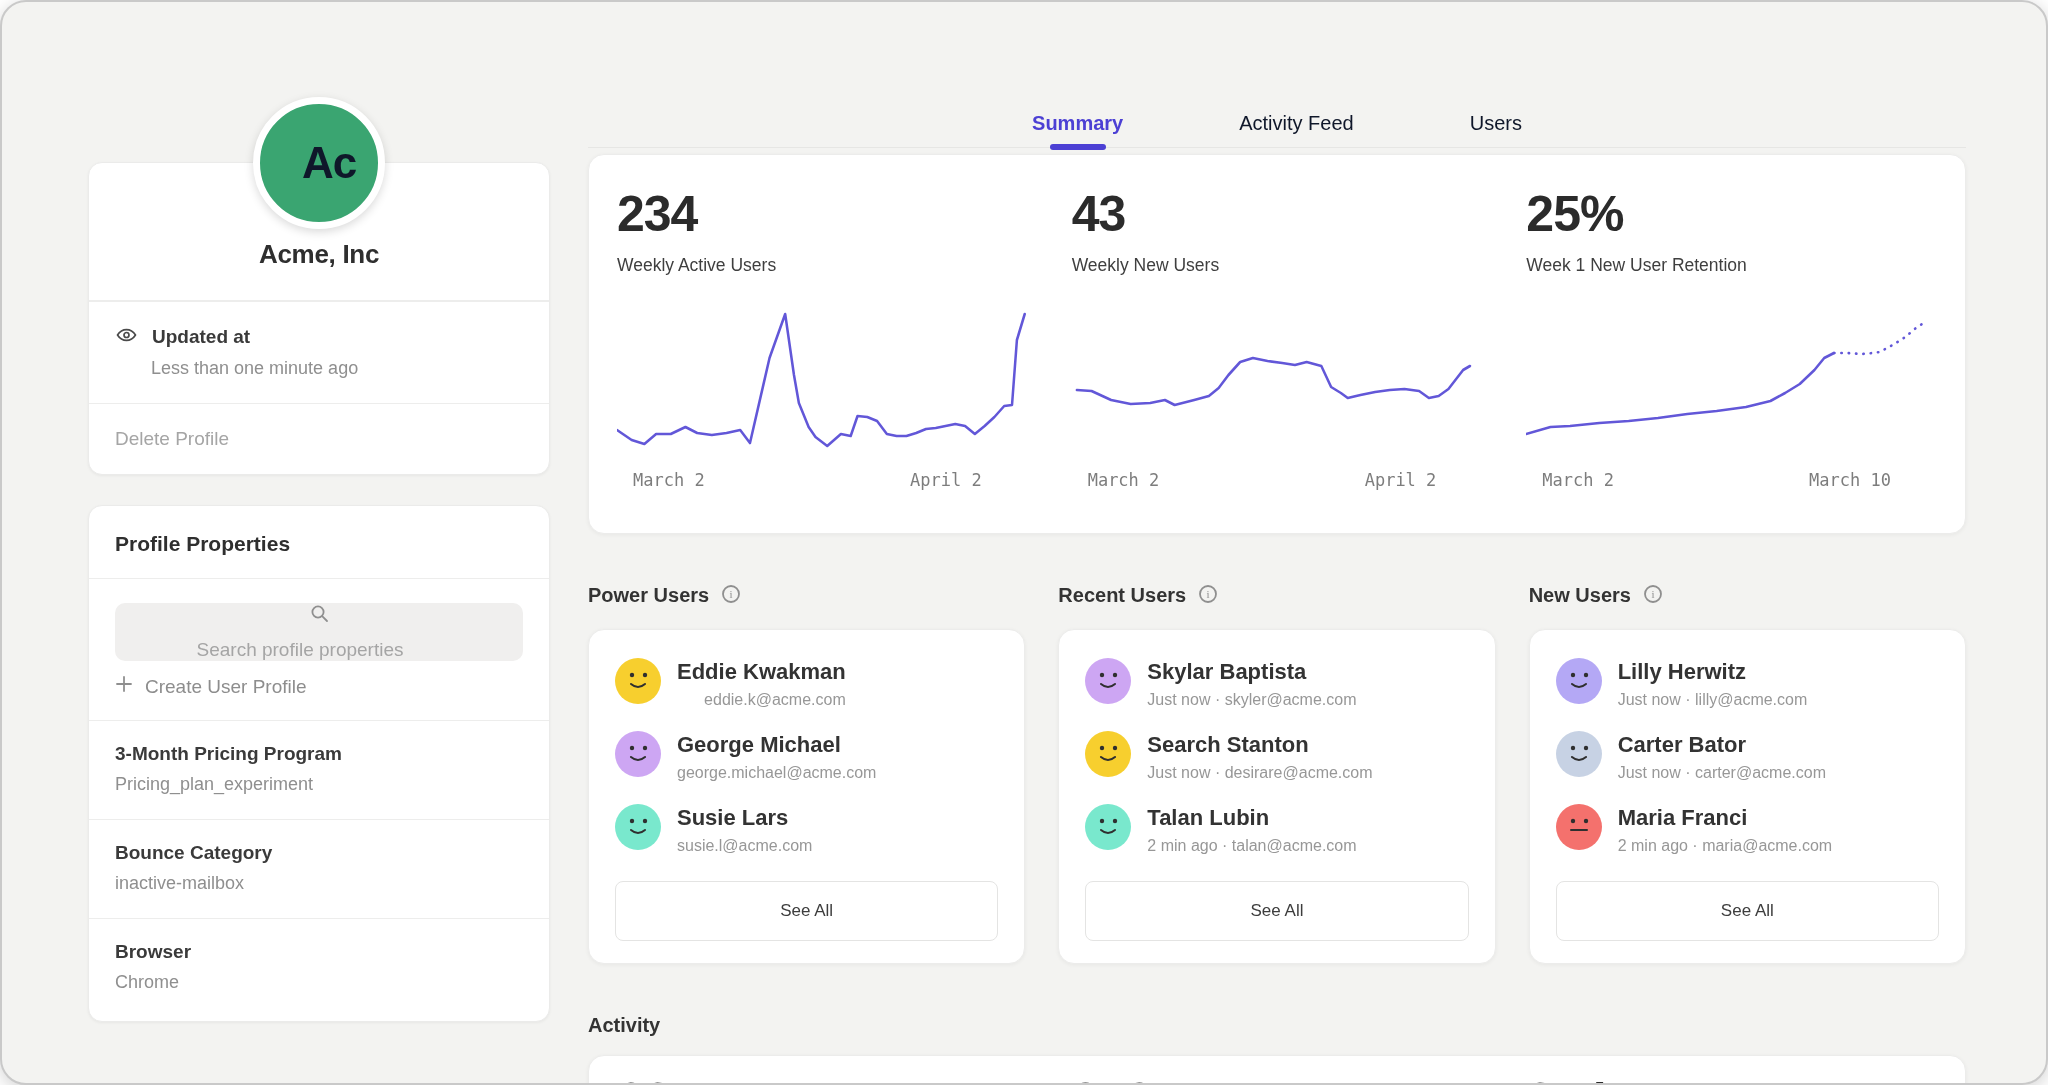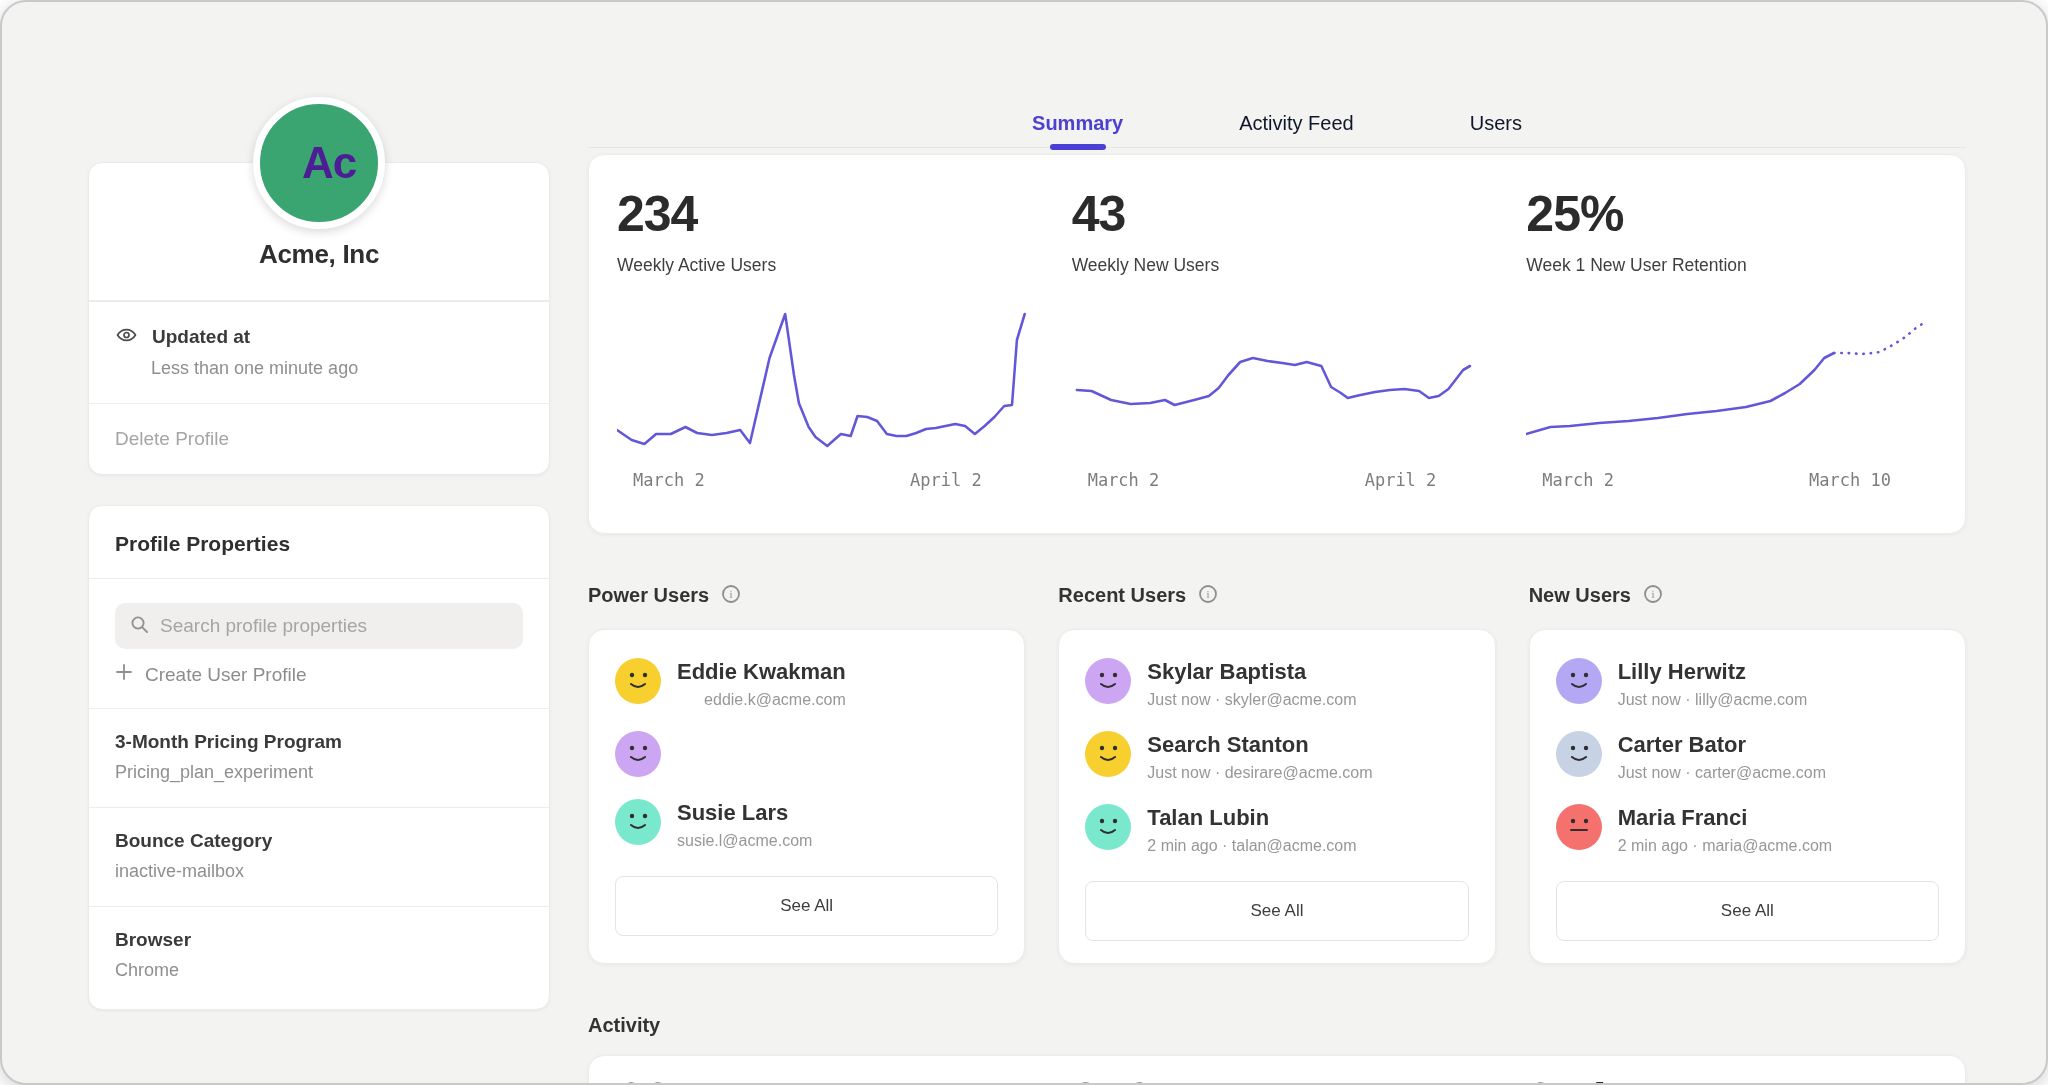--- a/index.html
+++ b/index.html
@@ -11,35 +11,35 @@
 
   
   .sidebar { width:462px; margin-left:86px; flex:none; }
   .side-card { background:#fff; border-radius:14px; border:1px solid #ebebea;
     box-shadow:0 1px 3px rgba(0,0,0,.05); }
   .profile-card { position:relative; margin-top:160px; }
   .avatar-big { position:absolute; top:-66px; left:50%; transform:translateX(-50%);
     width:132px; height:132px; border-radius:50%; background:#3aa571;
     border:7px solid #fff; box-shadow:0 3px 10px rgba(0,0,0,.15);
     display:flex; align-items:center; justify-content:center; z-index:2; }
-  .avatar-big span { color:#4c1d95; font-size:44px; font-weight:700; letter-spacing:-1px;margin-left:20px; }
+  .avatar-big span { color:#0f172a; font-size:44px; font-weight:700; letter-spacing:-1px;margin-left:20px; }
   .company-name { padding:76px 20px 30px; text-align:center; font-size:26px;
     font-weight:700; color:#2f2f2f; letter-spacing:-.3px; }
   .divider { height:1px; background:#ededec; }
   .field-row { position:relative; padding:22px 26px 24px; }
   .field-head { display:flex; align-items:center; gap:14px; }
   .field-label { font-size:19px; font-weight:700; color:#3a3a3a; }
   .field-value { margin:8px 0 0 36px; font-size:18px; color:#8f8f8f; }
   .chev-btn { position:absolute; right:24px; top:50%; transform:translateY(-40%);
     background:none; border:none; cursor:pointer; padding:6px; }
   .delete-row { padding:24px 26px; font-size:19px; color:#a5a5a5; cursor:pointer; }
   .props-card { margin-top:30px; padding-bottom:4px; }
   .props-title { padding:26px 26px 22px; font-size:21px; font-weight:700; color:#2f2f2f; }
-  .search-box { margin:24px 26px 8px; height:46px; background:#f0efee; border-radius:10px;
-    display:flex; align-items:center; gap:10px; padding:0 14px; }
+  .search-box { margin:24px 26px 8px; height:58px; background:#f0efee; border-radius:10px;
+    display:flex; align-items:center; gap:10px; padding:0 14px;flex-direction:column; }
   .search-box input { flex:1; border:none; outline:none; background:transparent;
     font-size:19px; color:#444; font-family:"Liberation Sans", sans-serif; }
   .search-box input::placeholder { color:#a5a5a5; }
   .create-row { margin:14px 26px 22px; display:flex; align-items:center; gap:12px;
     font-size:19px; color:#8d8d8d; cursor:pointer; }
   .prop-row { padding:22px 26px 24px; }
   .prop-label { font-size:19px; font-weight:700; color:#3a3a3a; }
   .prop-value { margin-top:9px; font-size:18px; color:#8f8f8f; }
 
   
@@ -267,20 +267,24 @@
           </div>
         </div>
         <div class="user-row">
           <div class="avatar" style="background: rgb(205, 166, 243);">
             <span><svg width="46" height="46" viewBox="0 0 46 46">
                   <circle cx="17" cy="19" r="2.2" fill="#2f2f2f"></circle>
                   <circle cx="30" cy="19" r="2.2" fill="#2f2f2f"></circle>
                   <path d="M16 28q7 6 14 0" stroke="#2f2f2f" stroke-width="2" fill="none" stroke-linecap="round"></path>
                 </svg></span>
           </div>
+          <div>
+            <div class="user-name">George Michael</div>
+            <div class="user-sub">george.michael@acme.com</div>
+          </div>
         </div>
         <div class="user-row">
           <div class="avatar" style="background: rgb(121, 232, 205);">
             <span><svg width="46" height="46" viewBox="0 0 46 46">
                   <circle cx="17" cy="19" r="2.2" fill="#2f2f2f"></circle>
                   <circle cx="30" cy="19" r="2.2" fill="#2f2f2f"></circle>
                   <path d="M16 28q7 6 14 0" stroke="#2f2f2f" stroke-width="2" fill="none" stroke-linecap="round"></path>
                 </svg></span>
           </div>
           <div>

